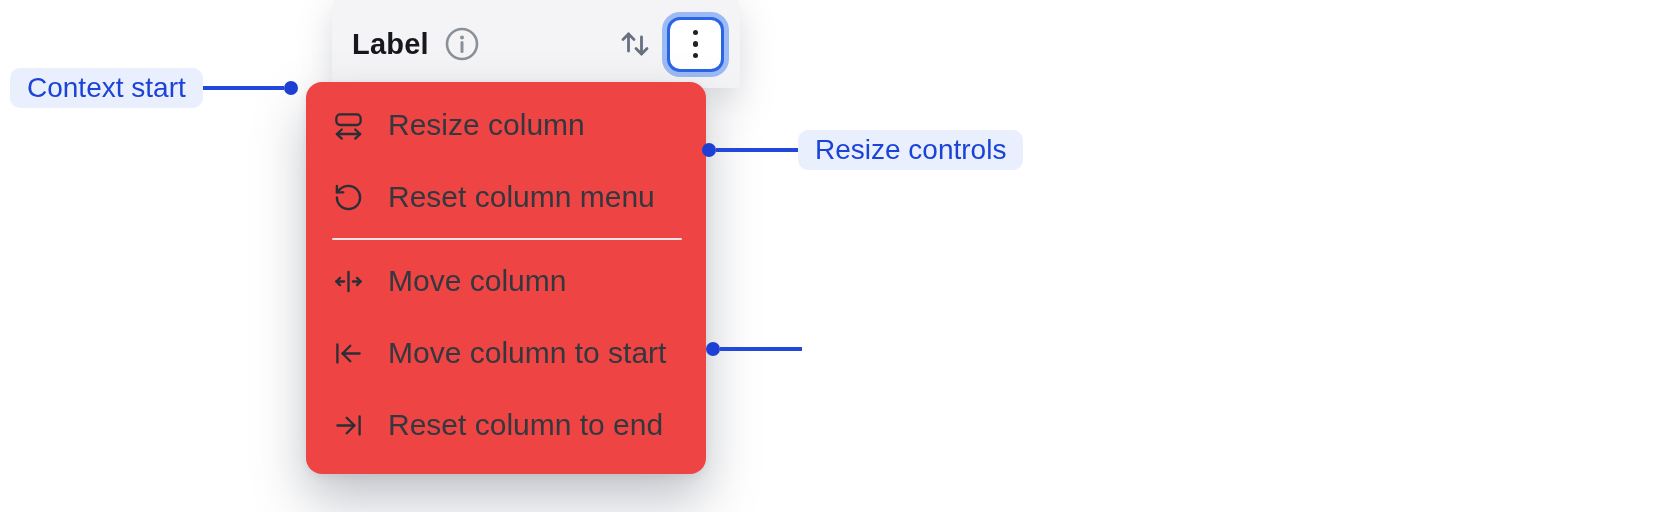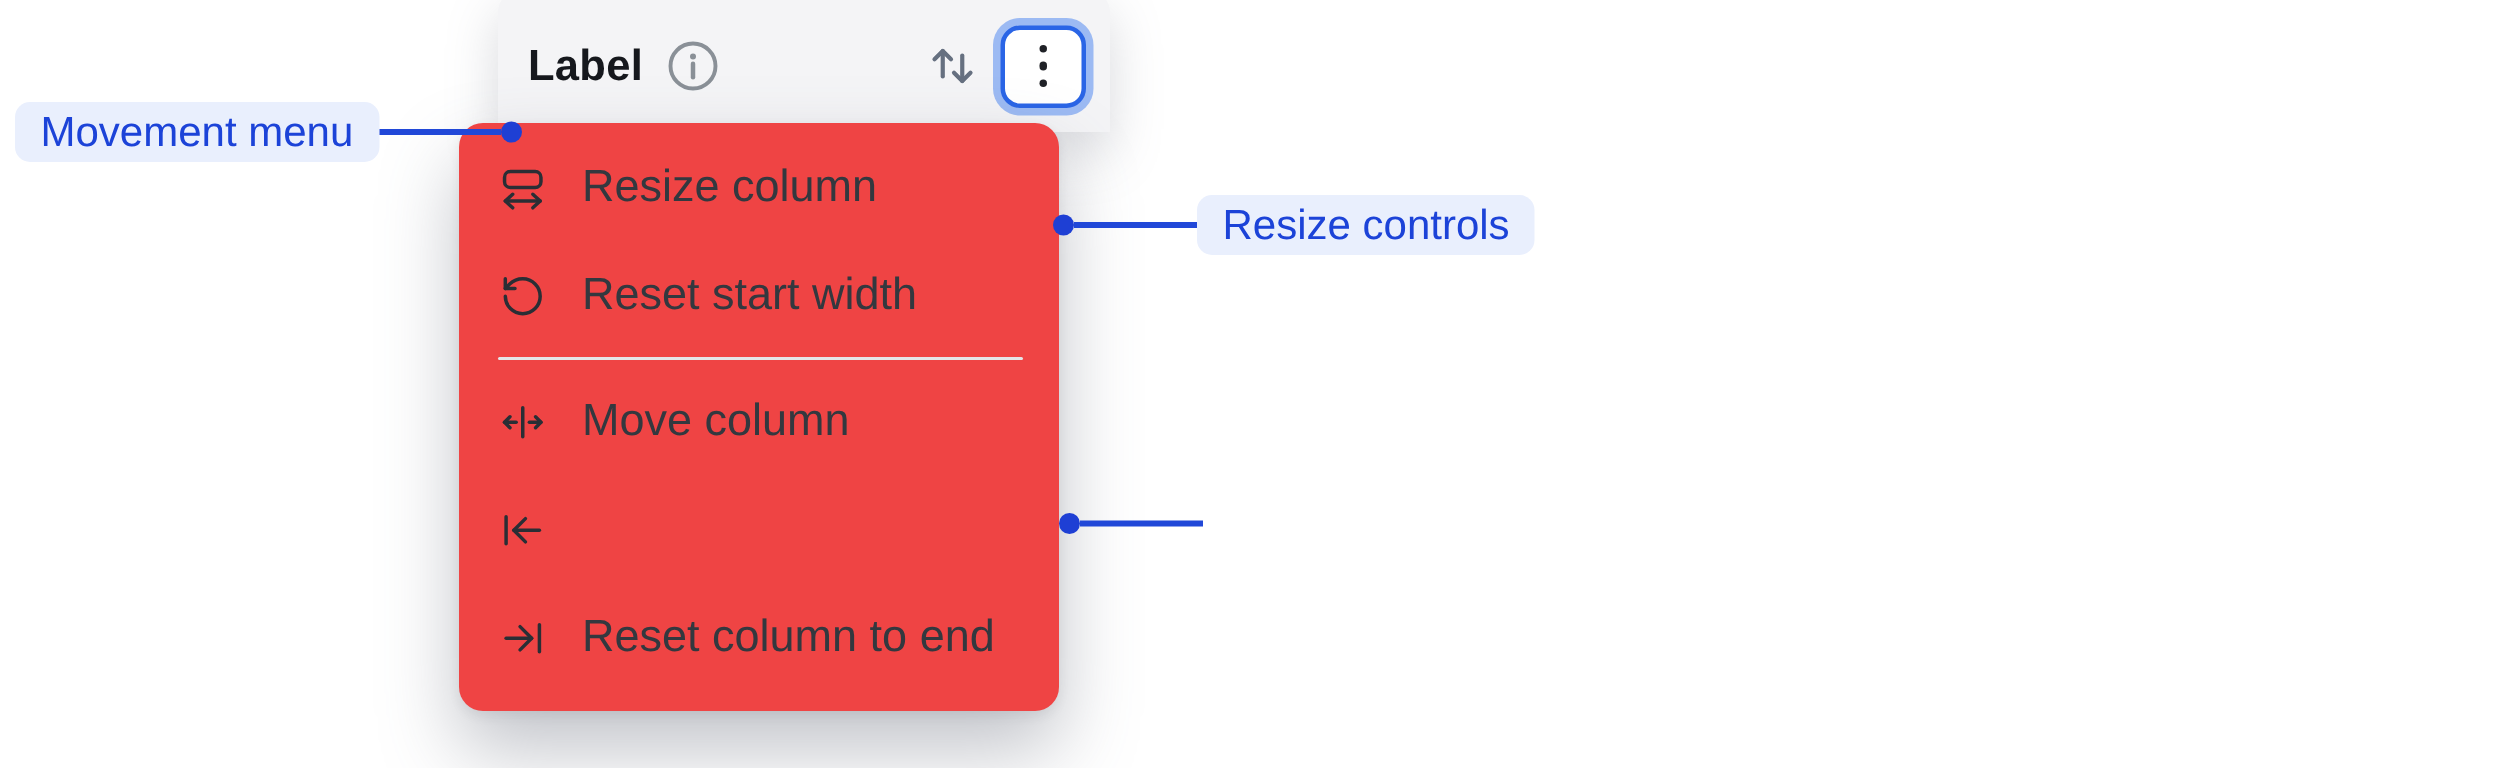--- a/index.html
+++ b/index.html
@@ -110,21 +110,21 @@
       <span>Resize column</span>
     </div>
 
     <div class="menu-item">
       <span>
         <svg width="31" height="31" viewBox="0 0 24 24" fill="none" stroke="#2a2e35" stroke-width="1.8" stroke-linecap="round" stroke-linejoin="round">
           <path d="M3 12a9 9 0 1 0 9-9 9.75 9.75 0 0 0-6.74 2.74L3 8"></path>
           <path d="M3 3v5h5"></path>
         </svg>
       </span>
-      <span>Reset start width</span>
+      <span>Reset column menu</span>
     </div>
 
     <div class="menu-divider"></div>
 
     <div class="menu-item">
       <span>
         <svg width="31" height="31" viewBox="0 0 24 24" fill="none" stroke="#2a2e35" stroke-width="1.8" stroke-linecap="round" stroke-linejoin="round">
           <path d="M12 4.5v15"></path>
           <path d="M8.6 12H2.6"></path>
           <path d="M5.4 9.2 2.6 12l2.8 2.8"></path>
@@ -136,37 +136,38 @@
     </div>
 
     <div class="menu-item">
       <span>
         <svg width="31" height="31" viewBox="0 0 24 24" fill="none" stroke="#2a2e35" stroke-width="1.8" stroke-linecap="round" stroke-linejoin="round">
           <path d="M3.4 19V5"></path>
           <path d="M13.4 6 7.4 12l6 6"></path>
           <path d="M7.4 12h13.2"></path>
         </svg>
       </span>
+      <span>Move column to start</span>
     </div>
 
     <div class="menu-item">
       <span>
         <svg width="31" height="31" viewBox="0 0 24 24" fill="none" stroke="#2a2e35" stroke-width="1.8" stroke-linecap="round" stroke-linejoin="round">
           <path d="M20.6 5v14"></path>
           <path d="M10.6 6l6 6-6 6"></path>
           <path d="M16.6 12H3.4"></path>
         </svg>
       </span>
       <span>Reset column to end</span>
     </div>
 
   </div>
 
   <div class="annotation ann-left" style="left:10px;top:68px">
-    <span class="ann-pill">Movement menu</span>
+    <span class="ann-pill">Context start</span>
     <span class="ann-line"></span>
     <span class="ann-dot"></span>
   </div>
 
   <div class="annotation ann-right" style="left:702px;top:130px">
     <span class="ann-dot"></span>
     <span class="ann-line"></span>
     <span class="ann-pill">Resize controls</span>
   </div>
 

